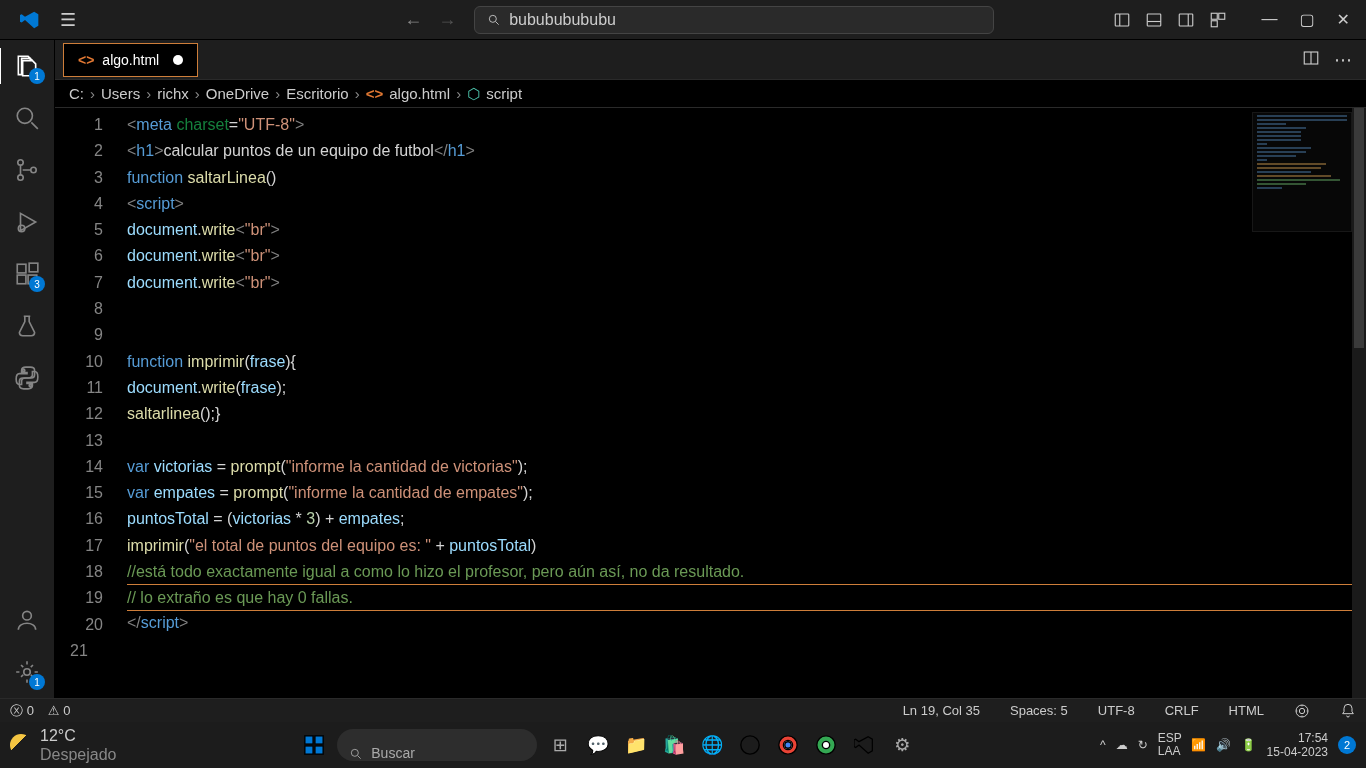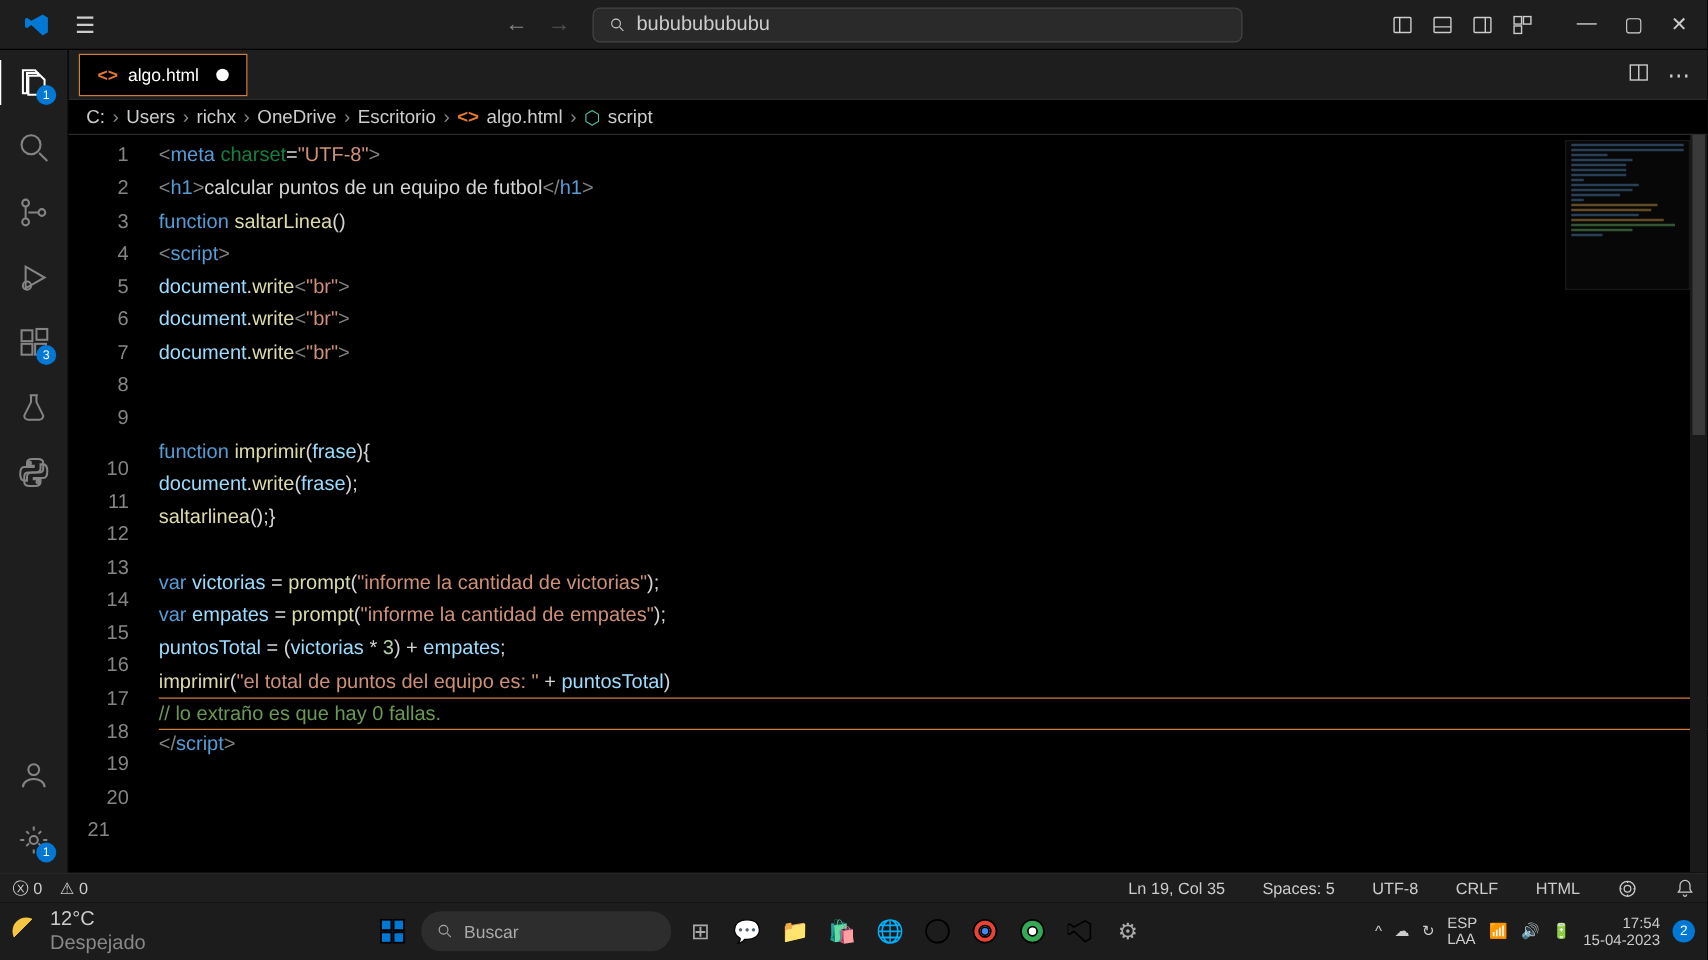--- a/index.html
+++ b/index.html
@@ -45,21 +45,21 @@
 .scrollbar{position:absolute;right:0;top:0;width:14px;bottom:0;background:#1a1a1a}
 .scrollbar::after{content:'';position:absolute;left:2px;right:2px;top:0;height:240px;background:#3a3a3a}.t-attr{color:#15803d}.t-str{color:#ce9178}.t-tag{color:#569cd6}.t-brkt{color:#808080}.t-fn{color:#dcdcaa}.t-kw{color:#569cd6}.t-var{color:#9cdcfe}.t-num{color:#b5cea8}.t-cmt{color:#6a9955}
 
 .statusbar{height:24px;background:#1e1e1e;border-top:1px solid #2a2a2a;display:flex;align-items:center;padding:0 10px;color:#ccc;font-size:13px;gap:14px}
 .statusbar .right{margin-left:auto;display:flex;gap:30px;align-items:center}
 
 .taskbar{position:absolute;bottom:0;left:0;right:0;height:46px;background:#1c1c1c;display:flex;align-items:center;padding:0 10px;gap:6px}
 .taskbar .weather{display:flex;align-items:center;gap:8px;color:#ccc;font-size:16px;line-height:1.2}
 .taskbar .weather .moon{width:22px;height:22px;border-radius:50%;background:linear-gradient(135deg,#f4c542 40%,#1c1c1c 40%)}
 .taskbar .center{margin:0 auto;display:flex;align-items:center;gap:8px}
-.taskbar .tb-search{width:200px;height:32px;background:#2d2d2d;border-radius:16px;display:flex;align-items:center;padding:0 12px;color:#aaa;gap:8px;font-size:14px}
+.taskbar .tb-search{width:200px;height:32px;background:#2d2d2d;border-radius:16px;display:flex;align-items:flex-end;padding:0 12px;color:#aaa;gap:8px;font-size:14px}
 .taskbar .ticon{width:30px;height:30px;border-radius:4px;display:flex;align-items:center;justify-content:center;font-size:18px;cursor:pointer}
 .taskbar .tray{display:flex;align-items:center;gap:10px;color:#ccc;font-size:12px}
 .taskbar .tray .clock{text-align:right;line-height:1.2}
 .taskbar .tray .notif-badge{width:18px;height:18px;background:#0078d4;border-radius:50%;display:flex;align-items:center;justify-content:center;color:#fff;font-size:11px}
 
 svg{fill:none;stroke:currentColor;stroke-width:1.5}
 </style>
 </head>
 <body>
 
@@ -208,21 +208,21 @@
       <div class="gutter" id="gutter">
           <div style="height: 26.3px;">1</div>
           <div style="height: 26.3px;">2</div>
           <div style="height: 26.3px;">3</div>
           <div style="height: 26.3px;">4</div>
           <div style="height: 26.3px;">5</div>
           <div style="height: 26.3px;">6</div>
           <div style="height: 26.3px;">7</div>
           <div style="height: 26.3px;">8</div>
           <div style="height: 26.3px;">9</div>
-          <div style="height: 26.3px; margin-top: 14px;">10</div>
+          <div style="height: 26.3px;">10</div>
           <div style="height: 26.3px;">11</div>
           <div style="height: 26.3px;">12</div>
           <div style="height: 26.3px;">13</div>
           <div style="height: 26.3px;">14</div>
           <div style="height: 26.3px;">15</div>
           <div style="height: 26.3px;">16</div>
           <div style="height: 26.3px;">17</div>
           <div style="height: 26.3px;">18</div>
           <div style="height: 26.3px;">19</div>
           <div style="height: 26.3px; padding-left: 20px;">20</div>
@@ -239,20 +239,21 @@
           <div class="line">&nbsp;</div>
           <div class="line">&nbsp;</div>
           <div class="line"><span class="t-kw">function</span> <span class="t-fn">imprimir</span>(<span class="t-var">frase</span>){</div>
           <div class="line"><span class="t-var">document</span>.<span class="t-fn">write</span>(<span class="t-var">frase</span>);</div>
           <div class="line"><span class="t-fn">saltarlinea</span>();}</div>
           <div class="line">&nbsp;</div>
           <div class="line"><span class="t-kw">var</span> <span class="t-var">victorias</span> = <span class="t-fn">prompt</span>(<span class="t-str">"informe la cantidad de victorias"</span>);</div>
           <div class="line"><span class="t-kw">var</span> <span class="t-var">empates</span> = <span class="t-fn">prompt</span>(<span class="t-str">"informe la cantidad de empates"</span>);</div>
           <div class="line"><span class="t-var">puntosTotal</span> = (<span class="t-var">victorias</span> * <span class="t-num">3</span>) + <span class="t-var">empates</span>;</div>
           <div class="line"><span class="t-fn">imprimir</span>(<span class="t-str">"el total de puntos del equipo es: "</span> + <span class="t-var">puntosTotal</span>)</div>
+          <div class="line"><span class="t-cmt">//está todo exactamente igual a como lo hizo el profesor, pero aún así, no da resultado.</span></div>
           <div class="line highlight"><span class="t-cmt">// lo extraño es que hay 0 fallas.</span></div>
           <div class="line"><span class="t-brkt">&lt;/</span><span class="t-tag">script</span><span class="t-brkt">&gt;</span></div>
           <div class="line">&nbsp;</div>
         </div>
       <div class="minimap">
         <div class="ml"></div>
           <div class="ml"></div>
           <div class="ml" style="width:30%"></div>
           <div class="ml" style="width:50%"></div>
         <div class="ml" style="width:45%"></div>

